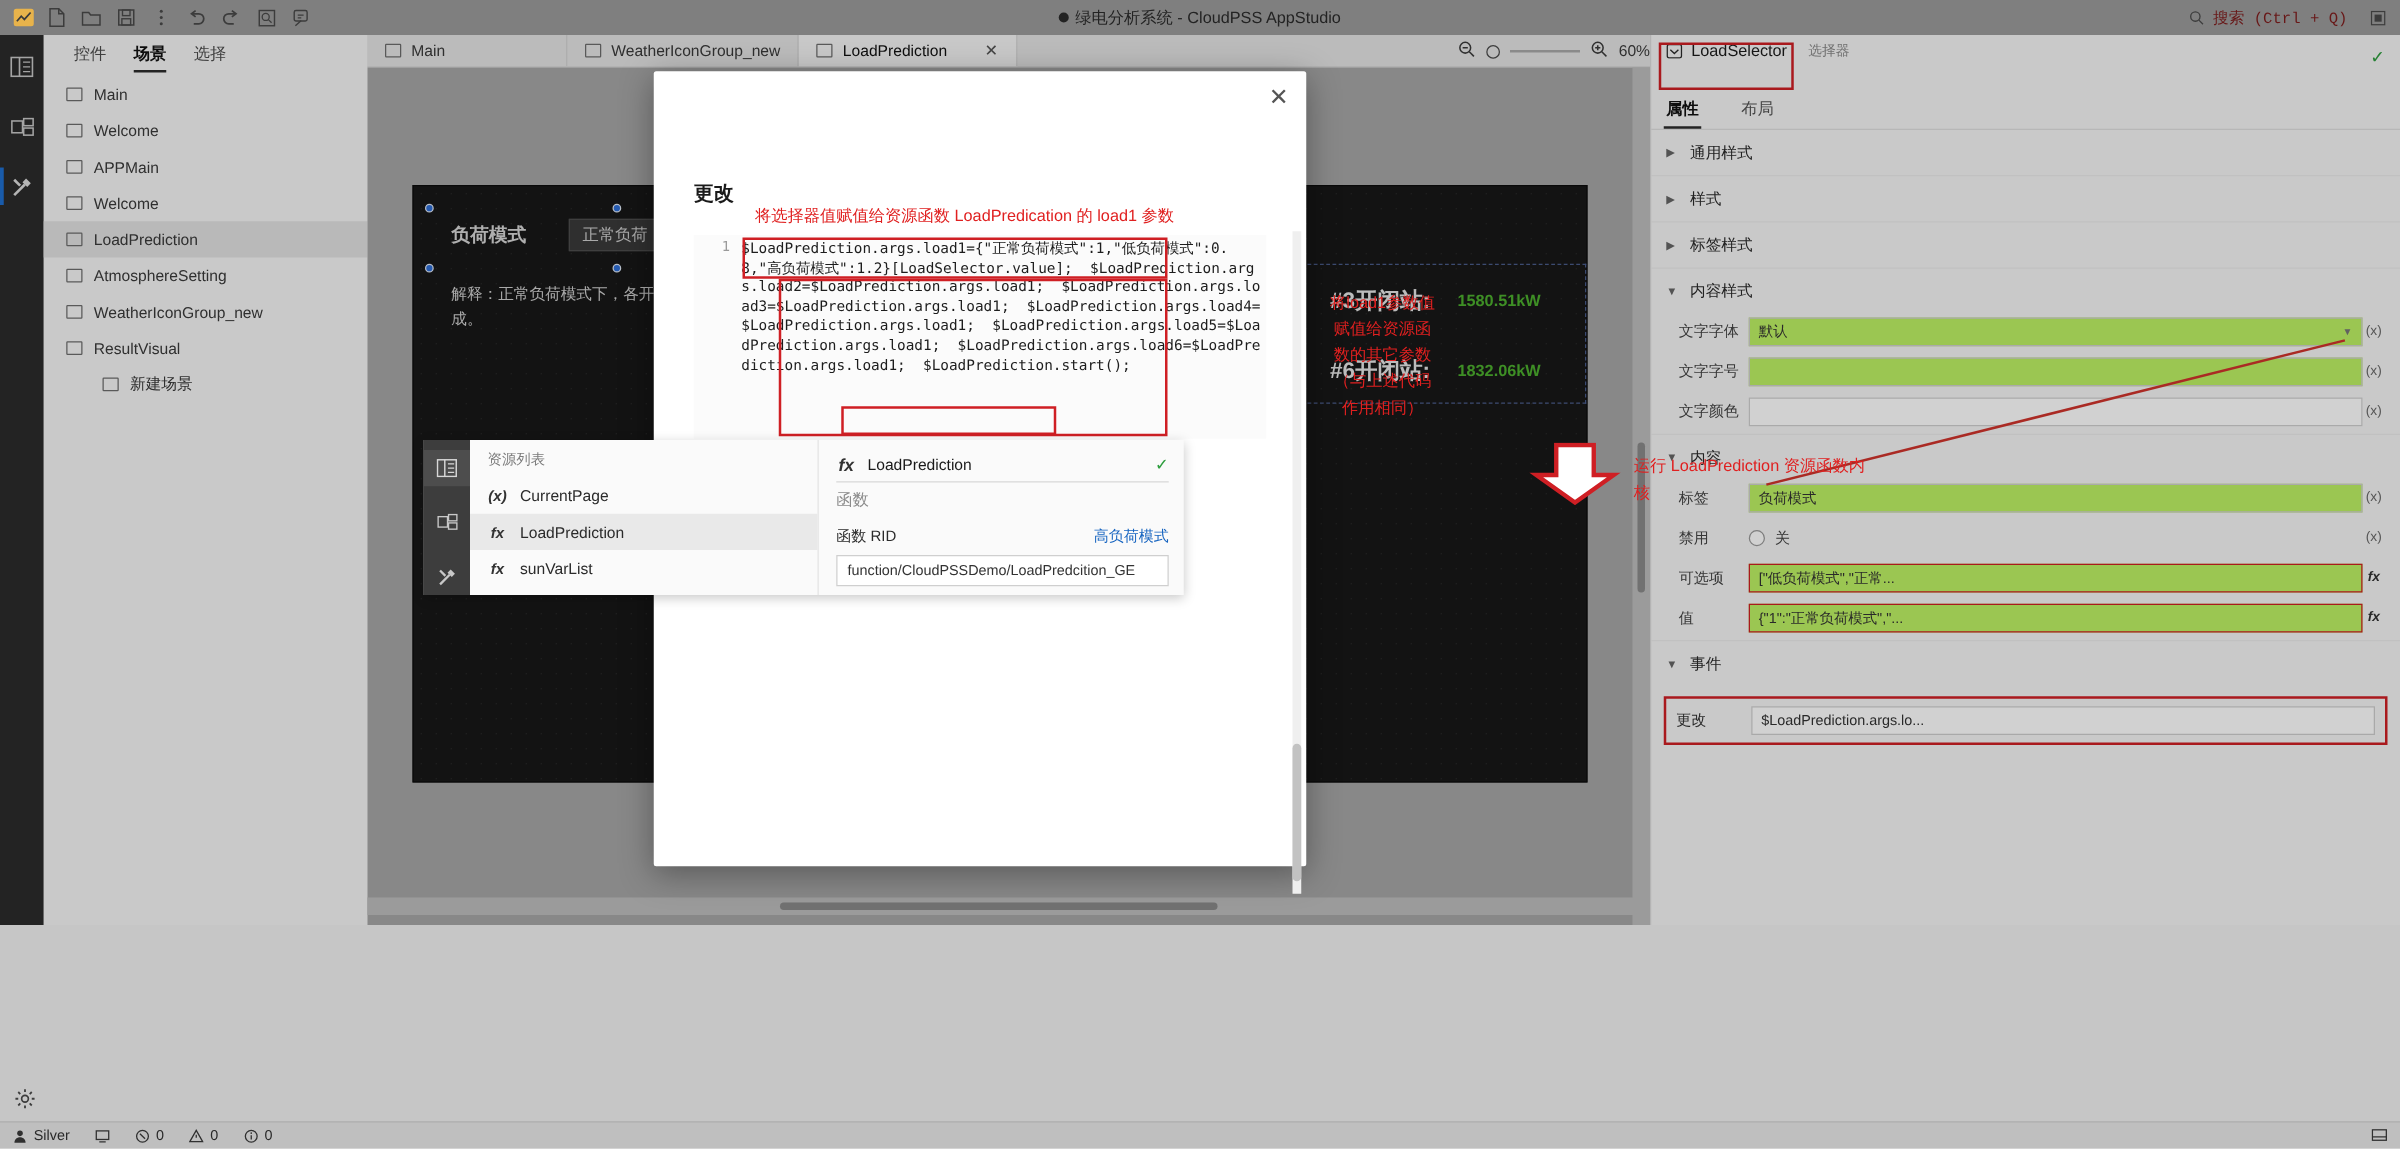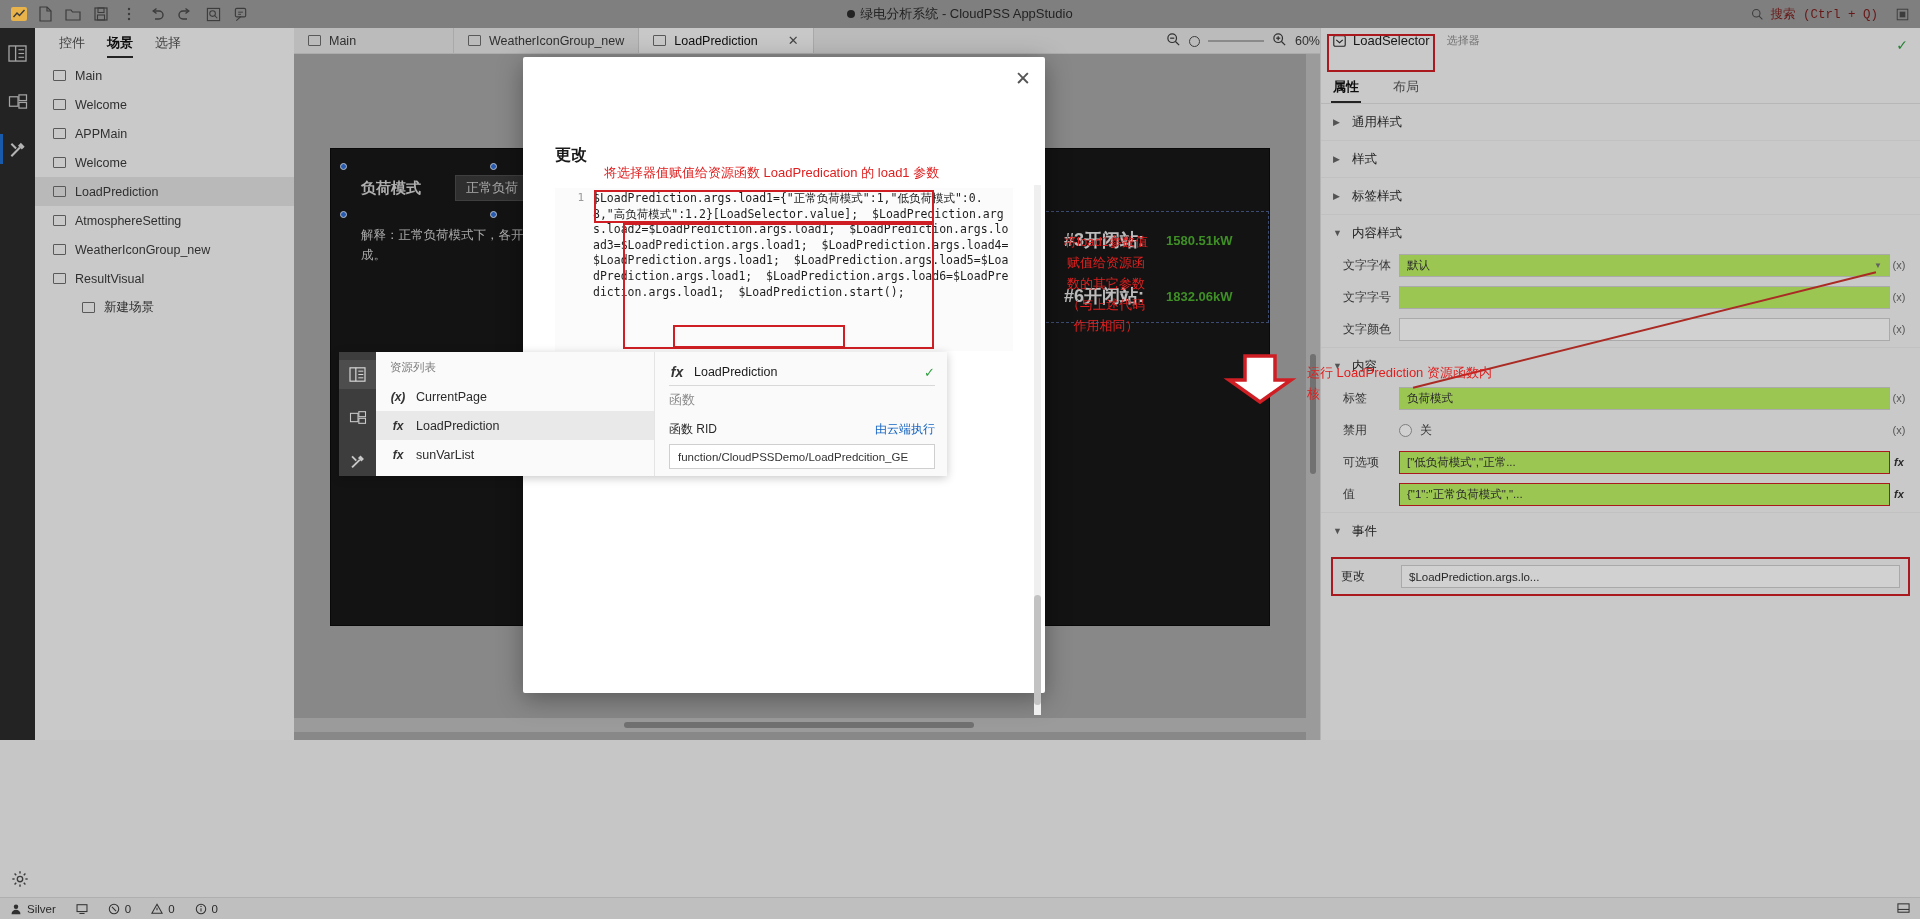--- a/index.html
+++ b/index.html
@@ -688,19 +688,19 @@
     </div>
     <div class="res-detail">
       <div class="rd-row1">
         <span class="fx-ico" style="font-size:14px;">fx</span>
         <span class="rd-name">LoadPrediction</span>
         <span class="rd-check">✓</span>
       </div>
       <div class="rd-sub">函数</div>
       <div class="rd-row2">
         <span class="rd-rid">函数 RID</span>
-        <span class="rd-cloud">由云端执行</span>
+        <span class="rd-cloud">高负荷模式</span>
       </div>
       <div class="rd-input">function/CloudPSSDemo/LoadPredcition_GE</div>
     </div>
   </div>
 
 </div>
 
 </body></html>

